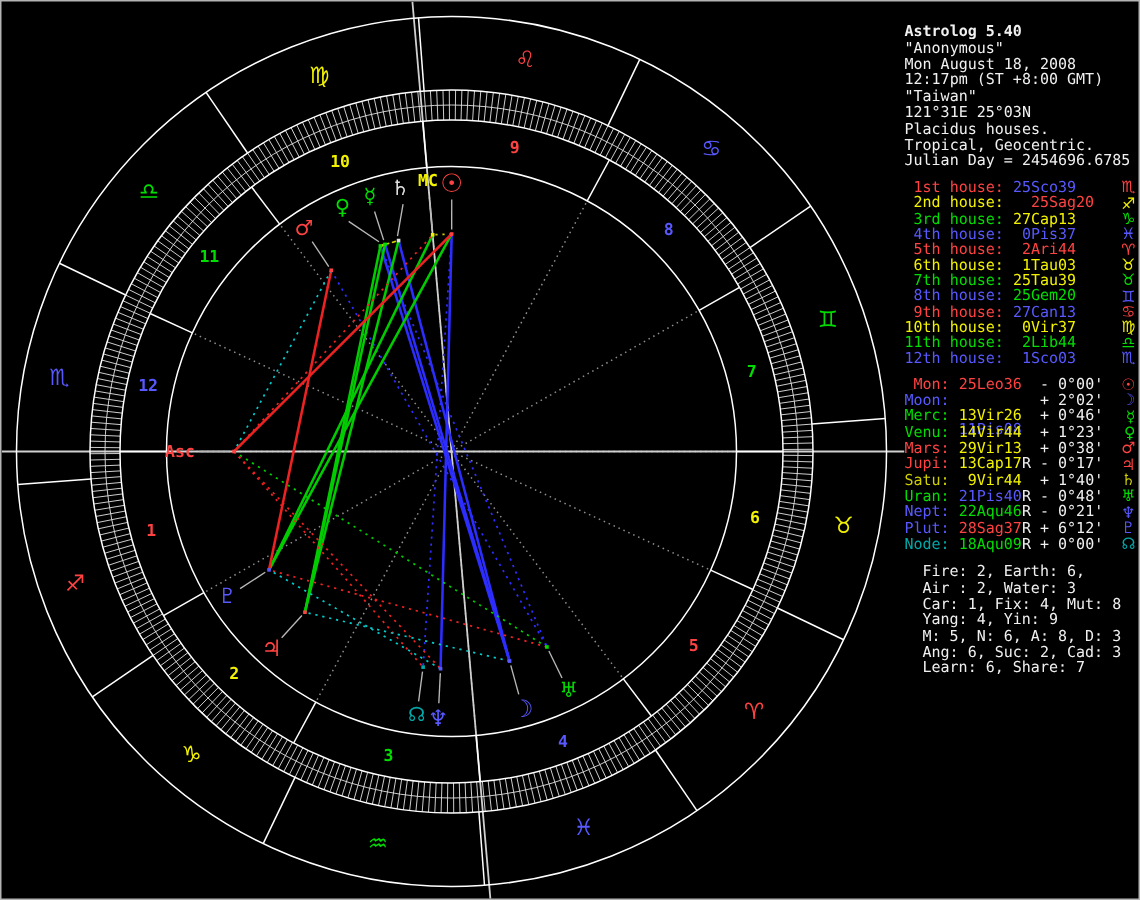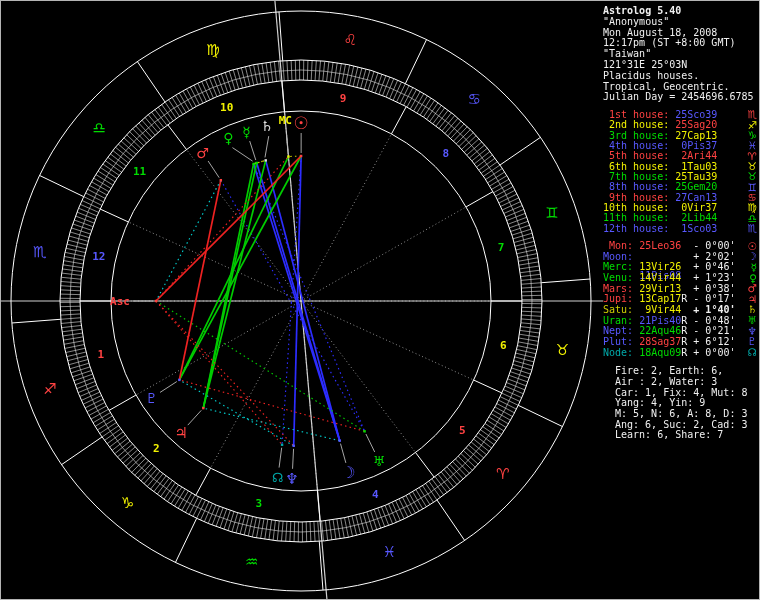--- a/index.html
+++ b/index.html
@@ -3,21 +3,21 @@
 <meta charset="utf-8">
 <style>
   html,body{margin:0;padding:0;background:#222;}
   .screen{
     position:relative;width:760px;height:600px;background:#000;
     box-sizing:border-box;border:1px solid #b4b4b4;overflow:hidden;
     font-family:"DejaVu Sans Mono", monospace;
   }
   #wheel{position:absolute;left:0;top:0;}
   #panel{
-    position:absolute;left:602px;top:5px;width:156px;
+    position:absolute;left:602px;top:16px;width:156px;
     color:#f0f0f0;font-size:10px;
   }
   .hline{height:10.8px;line-height:10.8px;white-space:pre;font-weight:bold;}
   .hline.plain{font-weight:normal;}
   #houses{margin-top:6px;}
   #planets{margin-top:7px;}
   #stats{margin-top:9px;}
   .row{display:flex;align-items:center;height:10.35px;white-space:pre;}
   .prow{height:10.65px;}
   .row .g{margin-left:auto;font-family:"DejaVu Sans",sans-serif;font-size:10.5px;padding-right:2px;}
@@ -530,40 +530,40 @@
         <div class="hline plain" style="color: rgb(240, 240, 240);">Mon August 18, 2008</div>
         <div class="hline plain" style="color: rgb(240, 240, 240);">12:17pm (ST +8:00 GMT)</div>
         <div class="hline plain" style="color: rgb(240, 240, 240);">"Taiwan"</div>
         <div class="hline plain" style="color: rgb(240, 240, 240);">121°31E 25°03N</div>
         <div class="hline plain" style="color: rgb(240, 240, 240);">Placidus houses.</div>
         <div class="hline plain" style="color: rgb(240, 240, 240);">Tropical, Geocentric.</div>
         <div class="hline plain" style="color: rgb(240, 240, 240);">Julian Day = 2454696.6785</div>
       </div>
     <div id="houses">
         <div class="row"><span style="color: rgb(255, 66, 66);"> 1st house: </span><span style="color: rgb(88, 88, 255);">25Sco39</span><span class="g" style="color: rgb(255, 66, 66);">♏</span></div>
-        <div class="row"><span style="color: rgb(242, 242, 0);"> 2nd house: </span><span style="color: rgb(255, 66, 66);">25Sag20</span><span class="g" style="color: rgb(242, 242, 0);">♐</span></div>
+        <div class="row"><span style="color: rgb(242, 242, 0);"> 2nd house: </span><span style="color: rgb(255, 66, 66); margin-left: 12px;">25Sag20</span><span class="g" style="color: rgb(242, 242, 0);">♐</span></div>
         <div class="row"><span style="color: rgb(0, 221, 0);"> 3rd house: </span><span style="color: rgb(242, 242, 0);">27Cap13</span><span class="g" style="color: rgb(0, 221, 0);">♑</span></div>
         <div class="row"><span style="color: rgb(88, 88, 255);"> 4th house: </span><span style="color: rgb(88, 88, 255);"> 0Pis37</span><span class="g" style="color: rgb(88, 88, 255);">♓</span></div>
         <div class="row"><span style="color: rgb(255, 66, 66);"> 5th house: </span><span style="color: rgb(255, 66, 66);"> 2Ari44</span><span class="g" style="color: rgb(255, 66, 66);">♈</span></div>
         <div class="row"><span style="color: rgb(242, 242, 0);"> 6th house: </span><span style="color: rgb(242, 242, 0);"> 1Tau03</span><span class="g" style="color: rgb(242, 242, 0);">♉</span></div>
         <div class="row"><span style="color: rgb(0, 221, 0);"> 7th house: </span><span style="color: rgb(242, 242, 0);">25Tau39</span><span class="g" style="color: rgb(0, 221, 0);">♉</span></div>
         <div class="row"><span style="color: rgb(88, 88, 255);"> 8th house: </span><span style="color: rgb(0, 221, 0);">25Gem20</span><span class="g" style="color: rgb(88, 88, 255);">♊</span></div>
         <div class="row"><span style="color: rgb(255, 66, 66);"> 9th house: </span><span style="color: rgb(88, 88, 255);">27Can13</span><span class="g" style="color: rgb(255, 66, 66);">♋</span></div>
         <div class="row"><span style="color: rgb(242, 242, 0);">10th house: </span><span style="color: rgb(242, 242, 0);"> 0Vir37</span><span class="g" style="color: rgb(242, 242, 0);">♍</span></div>
         <div class="row"><span style="color: rgb(0, 221, 0);">11th house: </span><span style="color: rgb(0, 221, 0);"> 2Lib44</span><span class="g" style="color: rgb(0, 221, 0);">♎</span></div>
         <div class="row"><span style="color: rgb(88, 88, 255);">12th house: </span><span style="color: rgb(88, 88, 255);"> 1Sco03</span><span class="g" style="color: rgb(88, 88, 255);">♏</span></div>
       </div>
     <div id="planets">
         <div class="row prow"><span style="color: rgb(255, 66, 66);"> Mon: </span><span style="color: rgb(255, 66, 66);">25Leo36</span><span style="color: rgb(240, 240, 240);"> </span><span style="color: rgb(240, 240, 240);"> - 0°00'</span><span class="g" style="color: rgb(255, 66, 66);">☉</span></div>
         <div class="row prow"><span style="color: rgb(88, 88, 255);">Moon: </span><span style="color: rgb(88, 88, 255); margin-top: 38px;">11Pis08</span><span style="color: rgb(240, 240, 240);"> </span><span style="color: rgb(240, 240, 240);"> + 2°02'</span><span class="g" style="color: rgb(88, 88, 255);">☽</span></div>
         <div class="row prow"><span style="color: rgb(0, 221, 0);">Merc: </span><span style="color: rgb(242, 242, 0);">13Vir26</span><span style="color: rgb(240, 240, 240);"> </span><span style="color: rgb(240, 240, 240); text-align: right;"> + 0°46'</span><span class="g" style="color: rgb(0, 221, 0);">☿</span></div>
         <div class="row prow"><span style="color: rgb(0, 221, 0);">Venu: </span><span style="color: rgb(242, 242, 0);">14Vir44</span><span style="color: rgb(240, 240, 240);"> </span><span style="color: rgb(240, 240, 240);"> + 1°23'</span><span class="g" style="color: rgb(0, 221, 0);">♀</span></div>
         <div class="row prow"><span style="color: rgb(255, 66, 66);">Mars: </span><span style="color: rgb(242, 242, 0);">29Vir13</span><span style="color: rgb(240, 240, 240);"> </span><span style="color: rgb(240, 240, 240);"> + 0°38'</span><span class="g" style="color: rgb(255, 66, 66);">♂</span></div>
         <div class="row prow"><span style="color: rgb(255, 66, 66);">Jupi: </span><span style="color: rgb(242, 242, 0);">13Cap17</span><span style="color: rgb(240, 240, 240);">R</span><span style="color: rgb(240, 240, 240);"> - 0°17'</span><span class="g" style="color: rgb(255, 66, 66);">♃</span></div>
-        <div class="row prow"><span style="color: rgb(207, 207, 0);">Satu: </span><span style="color: rgb(242, 242, 0);"> 9Vir44</span><span style="color: rgb(240, 240, 240);"> </span><span style="color: rgb(240, 240, 240); font-weight: bold;"> + 1°40'</span><span class="g" style="color: rgb(207, 207, 0);">♄</span></div>
+        <div class="row prow"><span style="color: rgb(207, 207, 0);">Satu: </span><span style="color: rgb(242, 242, 0);"> 9Vir44</span><span style="color: rgb(240, 240, 240);"> </span><span style="color: rgb(240, 240, 240);"> + 1°40'</span><span class="g" style="color: rgb(207, 207, 0);">♄</span></div>
         <div class="row prow"><span style="color: rgb(0, 221, 0);">Uran: </span><span style="color: rgb(88, 88, 255);">21Pis40</span><span style="color: rgb(240, 240, 240);">R</span><span style="color: rgb(240, 240, 240);"> - 0°48'</span><span class="g" style="color: rgb(0, 221, 0);">♅</span></div>
         <div class="row prow"><span style="color: rgb(88, 88, 255);">Nept: </span><span style="color: rgb(0, 221, 0);">22Aqu46</span><span style="color: rgb(240, 240, 240);">R</span><span style="color: rgb(240, 240, 240);"> - 0°21'</span><span class="g" style="color: rgb(88, 88, 255);">♆</span></div>
         <div class="row prow"><span style="color: rgb(88, 88, 255);">Plut: </span><span style="color: rgb(255, 66, 66);">28Sag37</span><span style="color: rgb(240, 240, 240);">R</span><span style="color: rgb(240, 240, 240);"> + 6°12'</span><span class="g" style="color: rgb(88, 88, 255);">♇</span></div>
         <div class="row prow"><span style="color: rgb(0, 168, 168);">Node: </span><span style="color: rgb(0, 221, 0);">18Aqu09</span><span style="color: rgb(240, 240, 240);">R</span><span style="color: rgb(240, 240, 240);"> + 0°00'</span><span class="g" style="color: rgb(0, 168, 168);">☊</span></div>
       </div>
     <div id="stats">
         <div class="sline" style="color: rgb(240, 240, 240);">Fire: 2, Earth: 6,</div>
         <div class="sline" style="color: rgb(240, 240, 240);">Air : 2, Water: 3</div>
         <div class="sline" style="color: rgb(240, 240, 240);">Car: 1, Fix: 4, Mut: 8</div>
         <div class="sline" style="color: rgb(240, 240, 240);">Yang: 4, Yin: 9</div>

